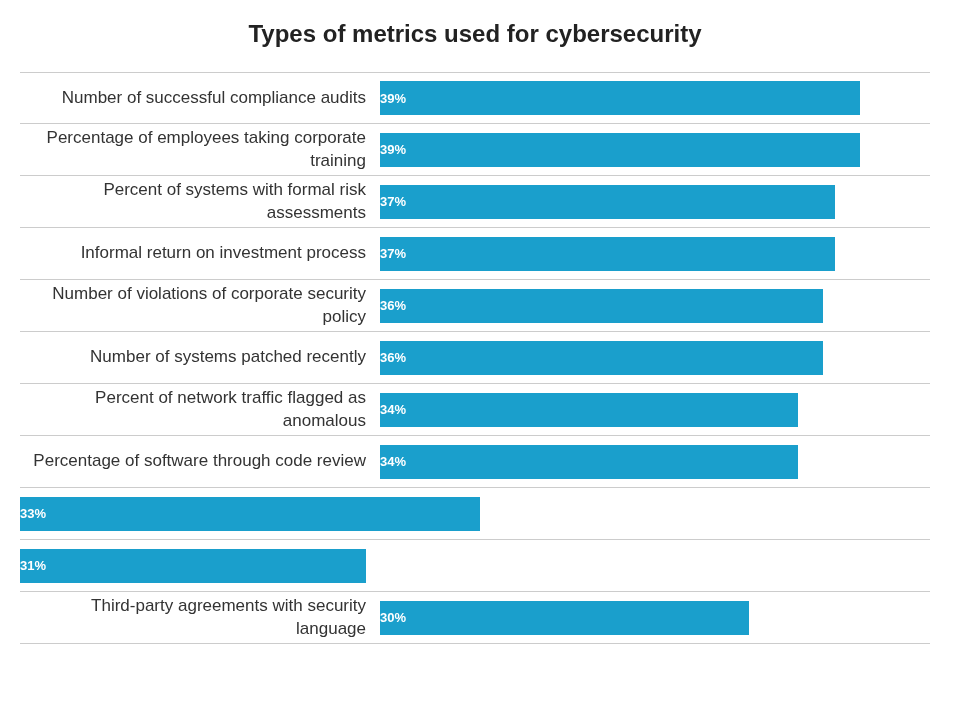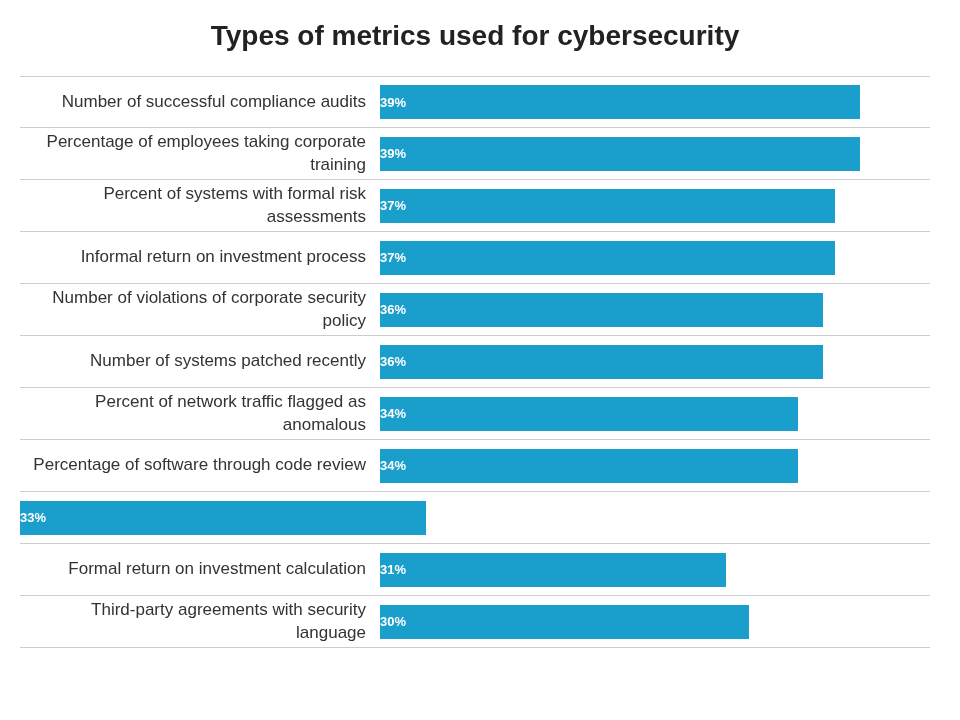--- a/index.html
+++ b/index.html
@@ -8,21 +8,21 @@
       font-family: 'Segoe UI', Arial, sans-serif;
       width: 960px;
       height: 720px;
       display: flex;
       flex-direction: column;
       align-items: center;
       justify-content: flex-start;
       padding: 20px 30px 20px 20px;
     }
     h1 {
-      font-size: 28px;
+      font-size: 24px;
       font-weight: 700;
       color: #222222;
       text-align: center;
       margin-bottom: 24px;
     }
     .chart-container {
       width: 100%;
       display: flex;
       flex-direction: column;
       gap: 0px;
@@ -134,27 +134,26 @@
     <div class="bar-row">
       <div class="label">Percentage of software through code review</div>
       <div class="bar-area">
         <div class="bar" style="width: 418px;">
           <span class="bar-value">34%</span>
         </div>
       </div>
     </div>
     <div class="bar-row">
       <div class="bar-area">
-        <div class="bar" style="width: 406px;">
+        <div class="bar" style="width: 460px;">
           <span class="bar-value">33%</span>
         </div>
       </div>
     </div>
     <div class="bar-row">
-      <div class="label">Formal return on investment calculation</div>
       <div class="bar-area">
         <div class="bar" style="width: 346px;">
           <span class="bar-value">31%</span>
         </div>
       </div>
     </div>
     <div class="bar-row">
       <div class="label">Third-party agreements with security language</div>
       <div class="bar-area">
         <div class="bar" style="width: 369px;">

